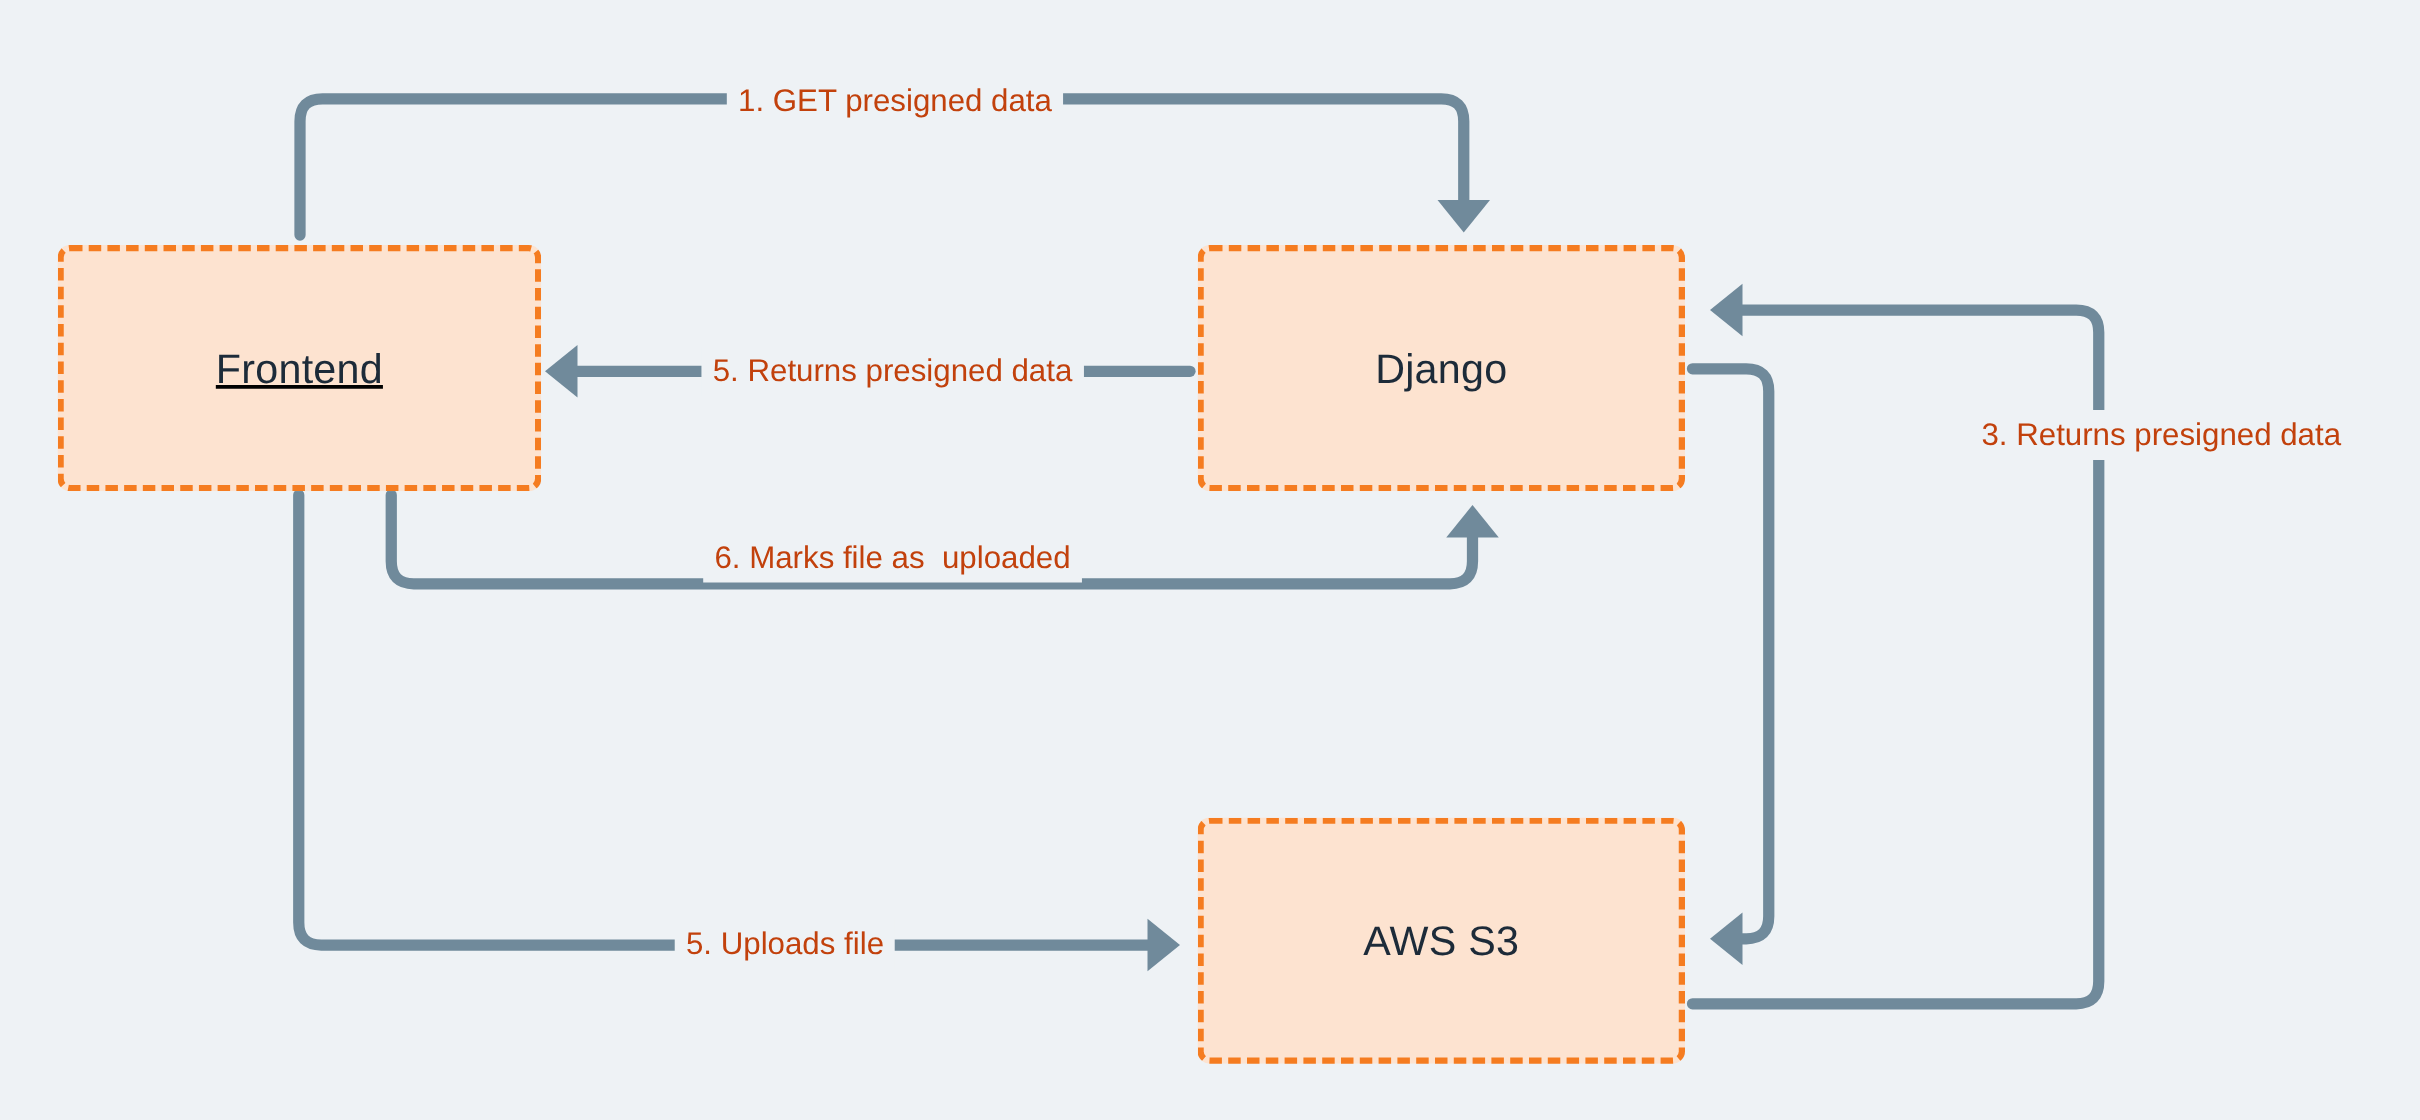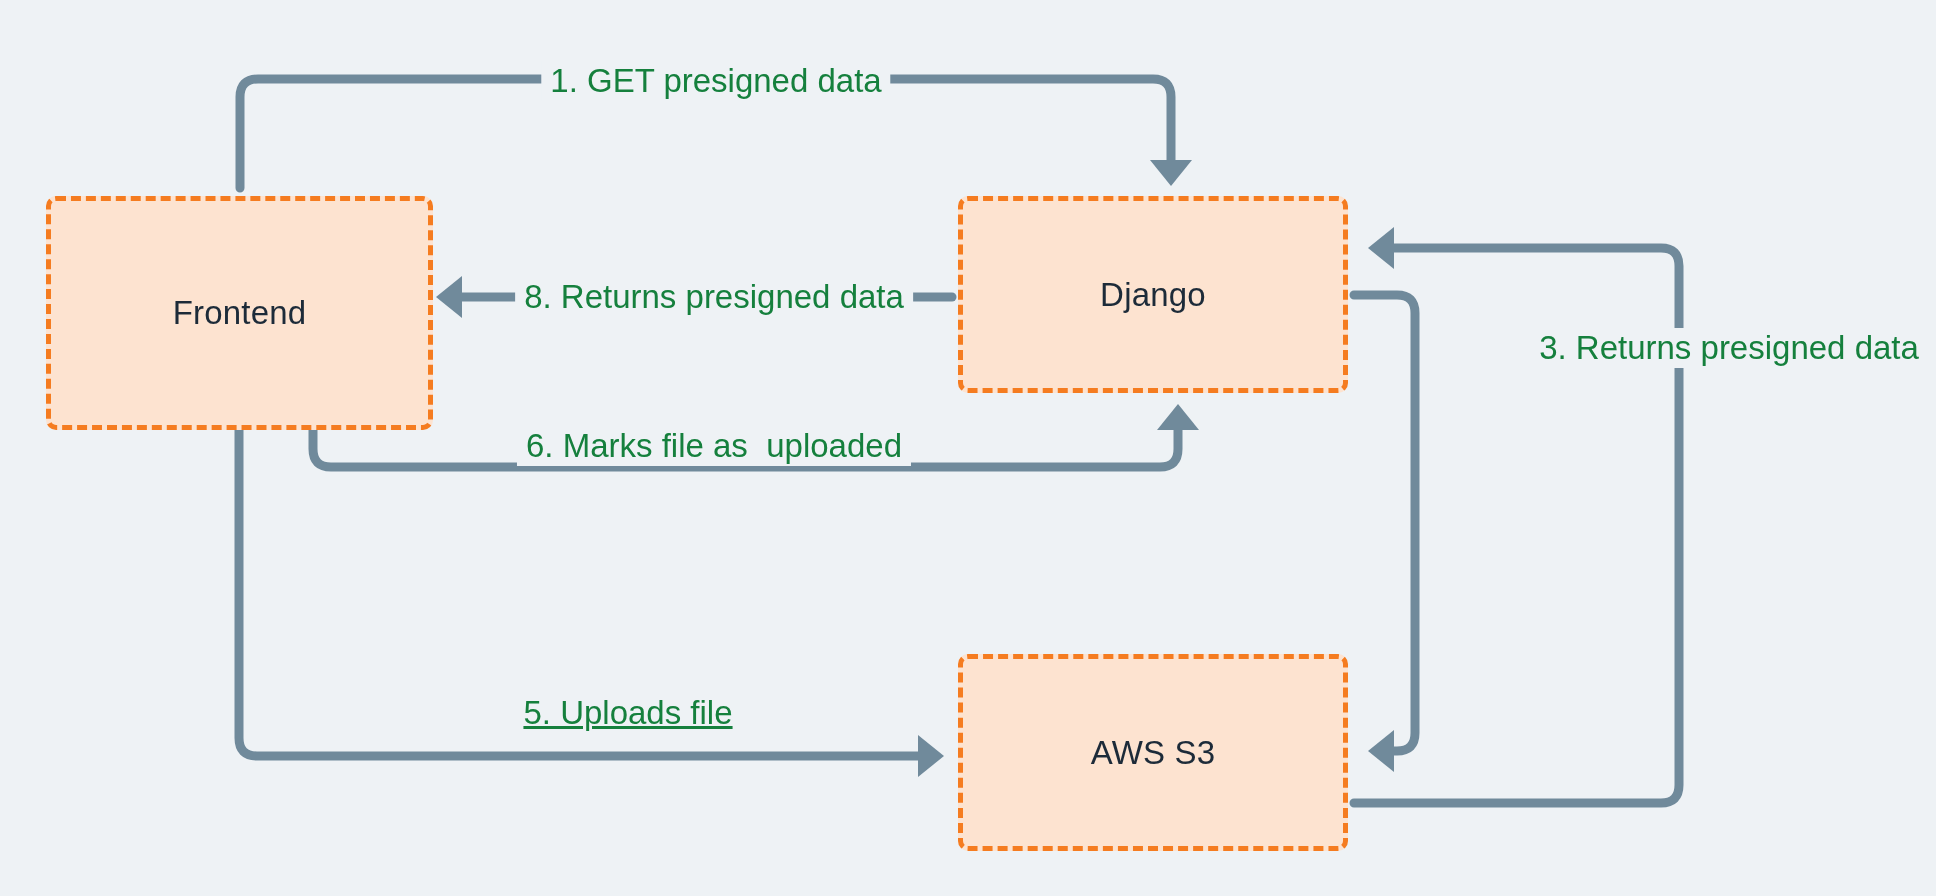--- a/index.html
+++ b/index.html
@@ -36,22 +36,22 @@
   }
   .node-label {
     font-size: 33px;
     color: #1d2b39;
     font-family: "Liberation Sans", sans-serif;
     letter-spacing: 0.2px;
     white-space: pre;
   }
   .edge-label {
     position: absolute;
-    font-size: 33px;
-    color: #15803d;
+    font-size: 25px;
+    color: #c2410c;
     font-family: "Liberation Sans", sans-serif;
     background: #eef2f5;
     padding: 0 9px;
     white-space: pre;
     line-height: 40px;
     transform: translate(-50%, -50%);
   }
 </style>
 </head>
 <body>
@@ -80,36 +80,36 @@
       <path d="M 1394 227 L 1368 248 L 1394 269 Z" fill="#708a9b" stroke="none"></path>
 
       <path d="M 239 396 L 239 738 Q 239 756 257 756 L 922 756"></path>
       <path d="M 918 735 L 944 756 L 918 777 Z" fill="#708a9b" stroke="none"></path>
 
       <path d="M 313 396 L 313 449 Q 313 467 331 467 L 1160 467 Q 1178 467 1178 449 L 1178 418"></path>
       <path d="M 1157 430 L 1178 404 L 1199 430 Z" fill="#708a9b" stroke="none"></path>
     </g>
   </svg>
 
-  <div class="node" style="left:46px; top:196px; width:387px; height:234px;">
+  <div class="node" style="left:46px; top:196px; width:387px; height:197px;text-decoration:underline;">
     <span class="node-label">Frontend</span>
   </div>
 
   <div class="node" style="left:958px; top:196px; width:390px; height:197px;text-align:right;">
     <span class="node-label">Django</span>
   </div>
 
   <div class="node" style="left:958px; top:654px; width:390px; height:197px;">
     <span class="node-label">AWS S3</span>
   </div>
 
   <div class="edge-label" style="left:716px; top:81px;">1. GET presigned data</div>
 
-  <div class="edge-label" style="left:714px; top:297px;">8. Returns presigned data</div>
+  <div class="edge-label" style="left:714px; top:297px;">5. Returns presigned data</div>
 
   <div class="edge-label" style="left:1729px; top:348px;">3. Returns presigned data</div>
 
   <div class="edge-label" style="left:714px; top:446px;">6. Marks file as  uploaded</div>
 
 
-  <div class="edge-label" style="left:628px; top:713px;text-decoration:underline;">5. Uploads file</div>
+  <div class="edge-label" style="left:628px; top:755px;">5. Uploads file</div>
 
 </div>
 
 </body></html>

